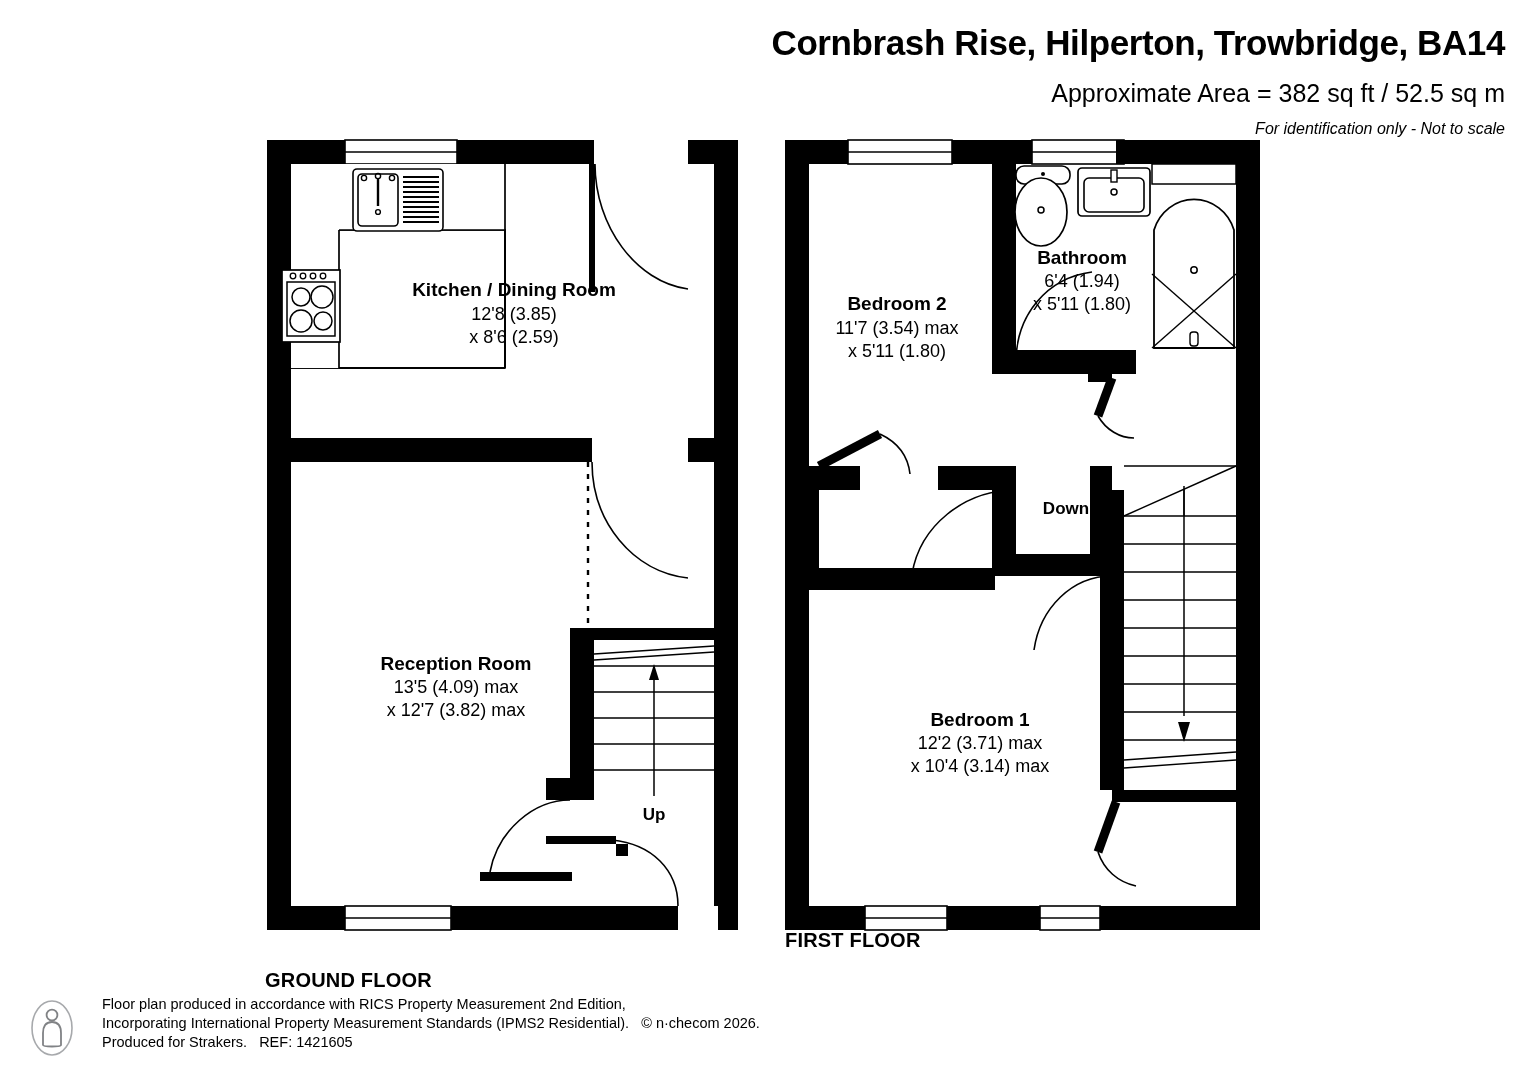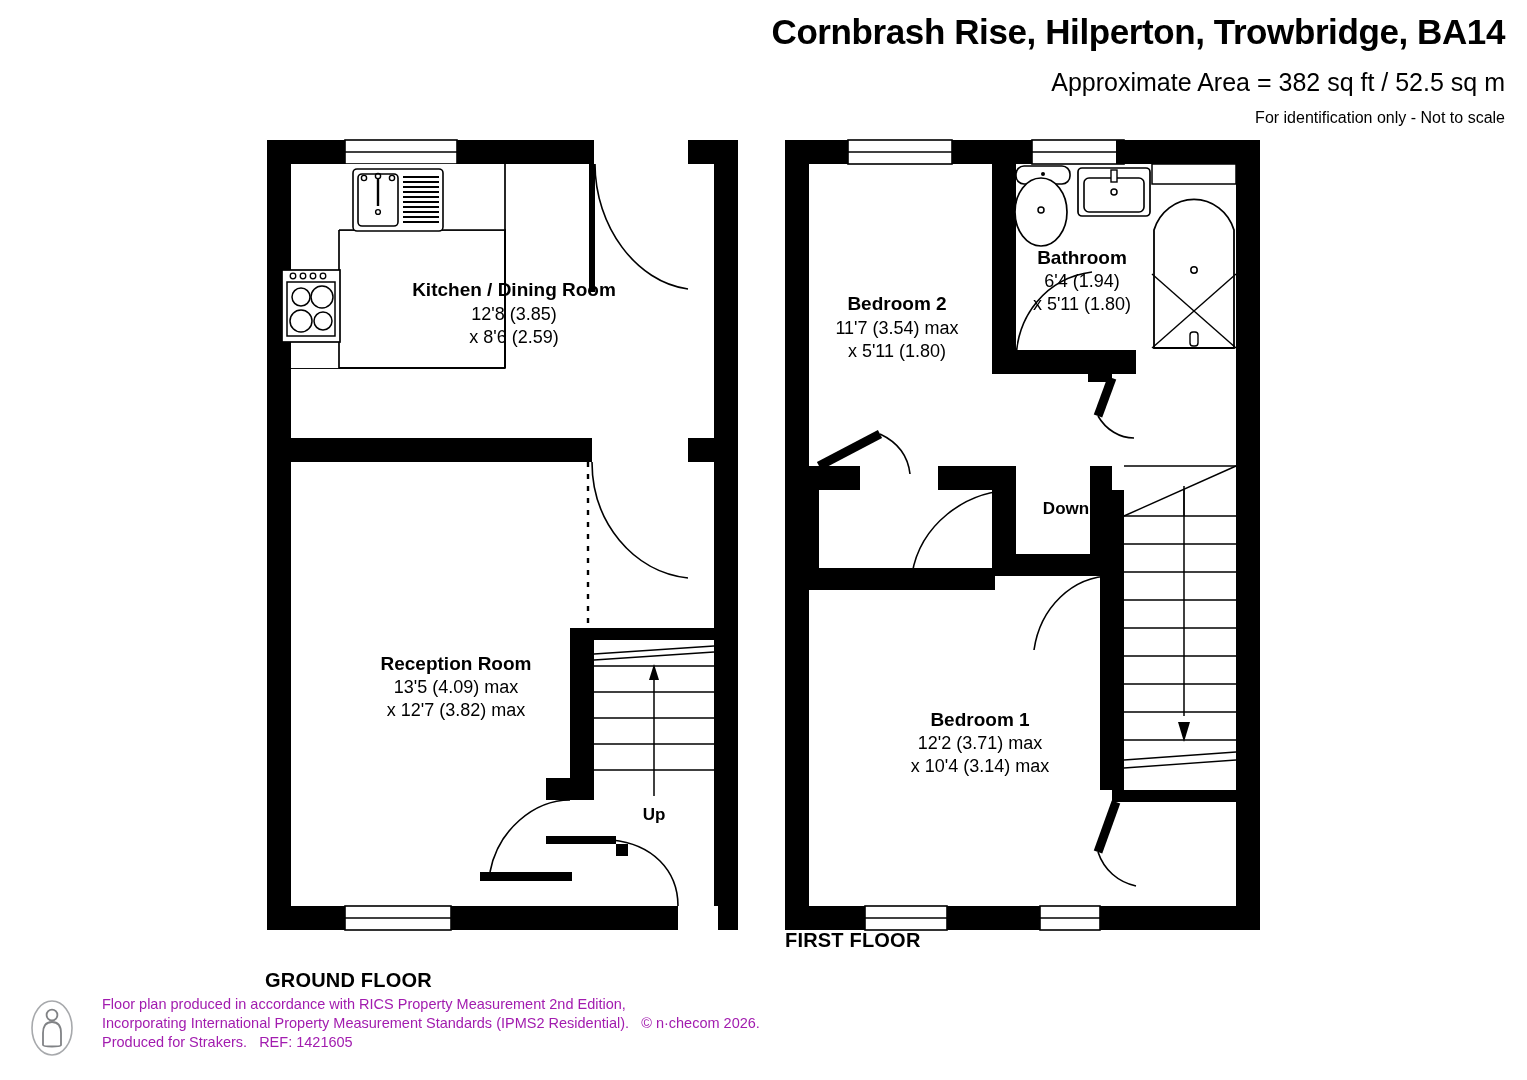--- a/index.html
+++ b/index.html
@@ -1,33 +1,33 @@
 <!DOCTYPE html>
 <html><head>
 <meta charset="utf-8">
 <style>
   html,body{margin:0;padding:0;background:#ffffff;}
   body{width:1527px;height:1080px;position:relative;overflow:hidden;
        font-family:"Liberation Sans", sans-serif;color:#000;}
   #header{position:absolute;left:0;top:0;width:1505px;text-align:right;}
-  #title{font-size:35px;font-weight:bold;letter-spacing:-0.4px;margin-top:12px;}
+  #title{font-size:35px;font-weight:bold;letter-spacing:-0.4px;margin-top:23px;}
   #area{font-size:25px;margin-top:16px;font-weight:normal;}
-  #notscale{font-size:16px;margin-top:12px;}
+  #notscale{font-size:16px;margin-top:12px;font-style:italic;}
   #plans{position:absolute;left:0;top:130px;width:1527px;height:840px;}
   svg{display:block;}
   .plan{position:absolute;top:0;}
   #gf{left:240px;}
   #ff{left:760px;}
   .floorlabel{position:absolute;font-size:20px;font-weight:bold;letter-spacing:0.2px;}
   #gf-label{left:265px;top:969px;}
   #ff-label{left:785px;top:929px;}
   #footer{position:absolute;left:30px;top:995px;width:700px;height:80px;}
   #footer-icon{position:absolute;left:0px;top:4px;width:44px;height:58px;}
   #footer-text{position:absolute;left:72px;top:0px;font-size:14.5px;
-               line-height:19px;color:#a21caf;white-space:pre;}
+               line-height:19px;color:#000000;white-space:pre;}
 </style>
 </head>
 <body>
 
 <div id="header">
   <div id="title">Cornbrash Rise, Hilperton, Trowbridge, BA14</div>
   <div id="area">Approximate Area = 382 sq ft / 52.5 sq m</div>
   <div id="notscale">For identification only - Not to scale</div>
 </div>
 

